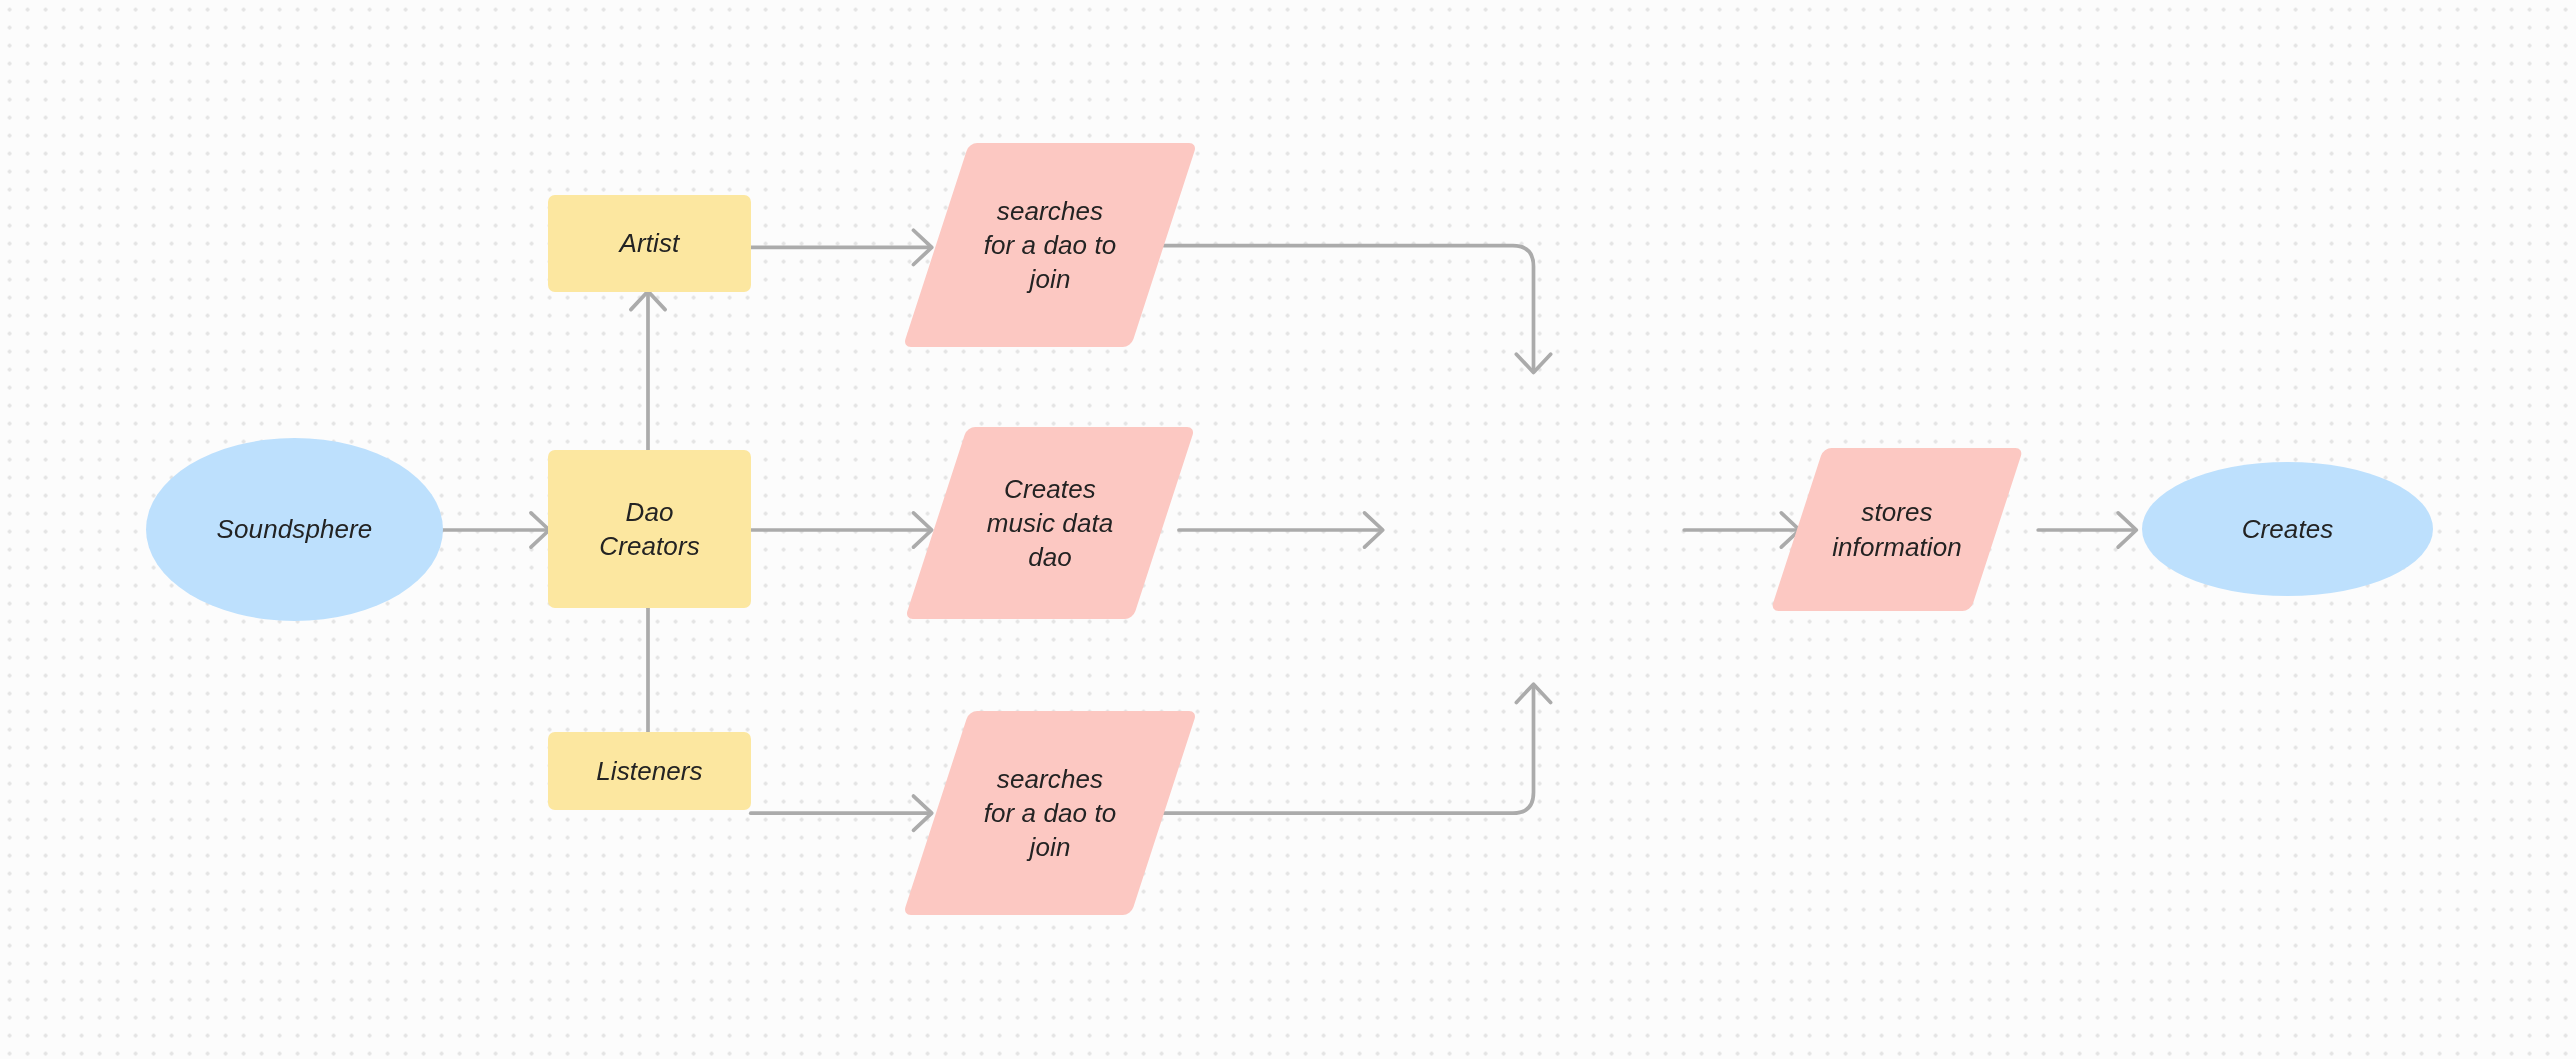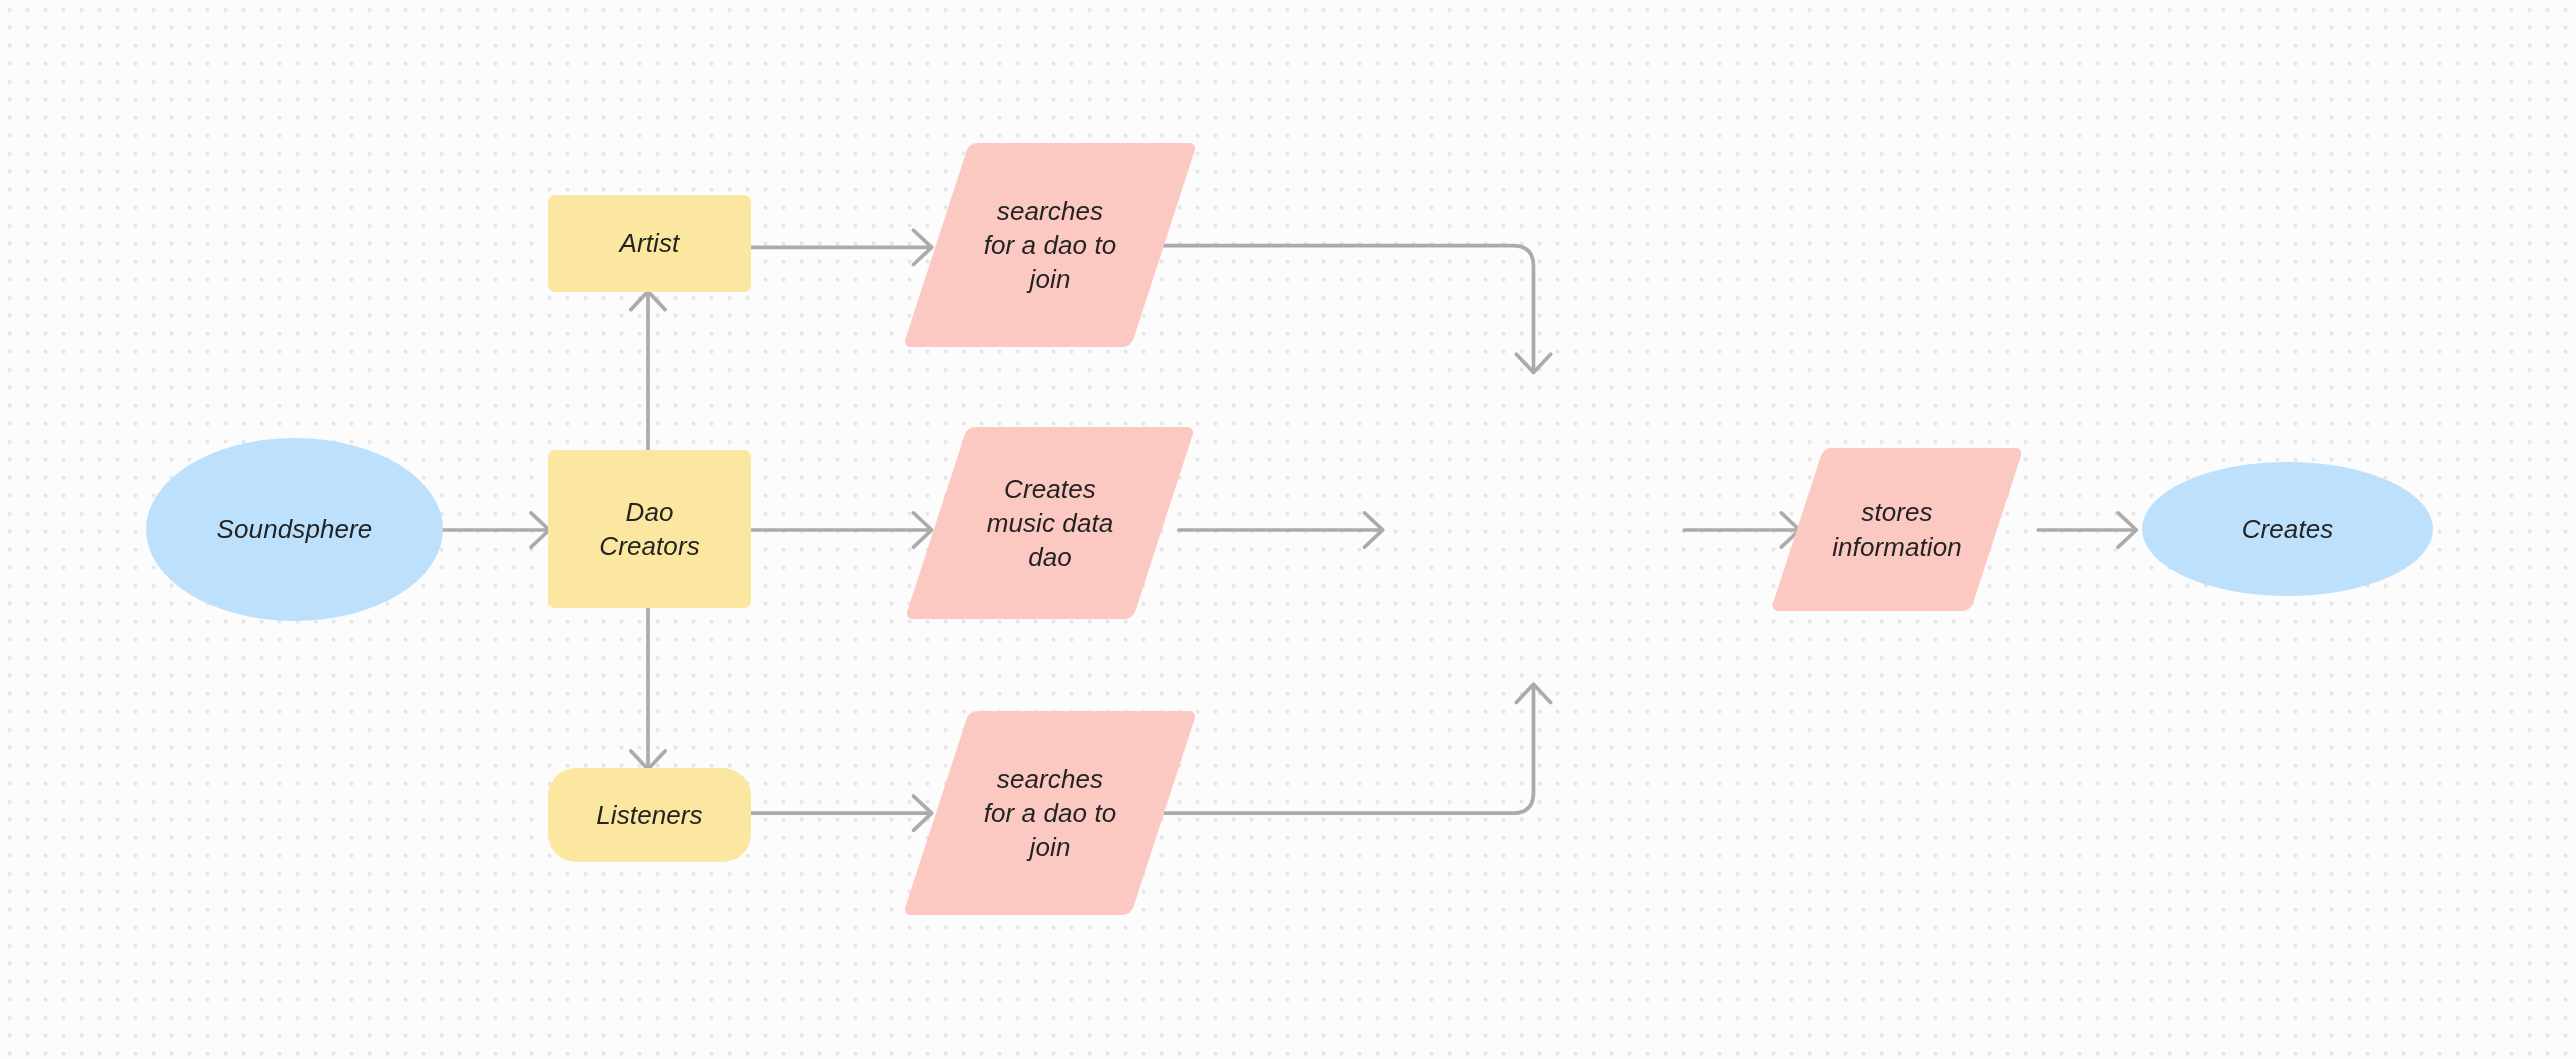--- a/index.html
+++ b/index.html
@@ -127,21 +127,21 @@
 
   <div class="node shape-rect" style="left:548px; top:195px; width:203px; height:97px;text-align:center;">
     <span class="label">Artist</span>
   </div>
 
   <div class="node shape-rect" style="left:548px; top:450px; width:203px; height:158px;">
     <span class="label">Dao
 Creators</span>
   </div>
 
-  <div class="node shape-rect" style="left:548px; top:768px; width:203px; height:94px;border-radius:28px;">
+  <div class="node shape-rect" style="left:548px; top:732px; width:203px; height:78px;">
     <span class="label">Listeners</span>
   </div>
 
   <div class="node shape-para" style="left:936px; top:143px; width:228px; height:204px;">
     <div class="para-bg"></div>
     <span class="label">searches
 for a dao to
 join</span>
   </div>
 

